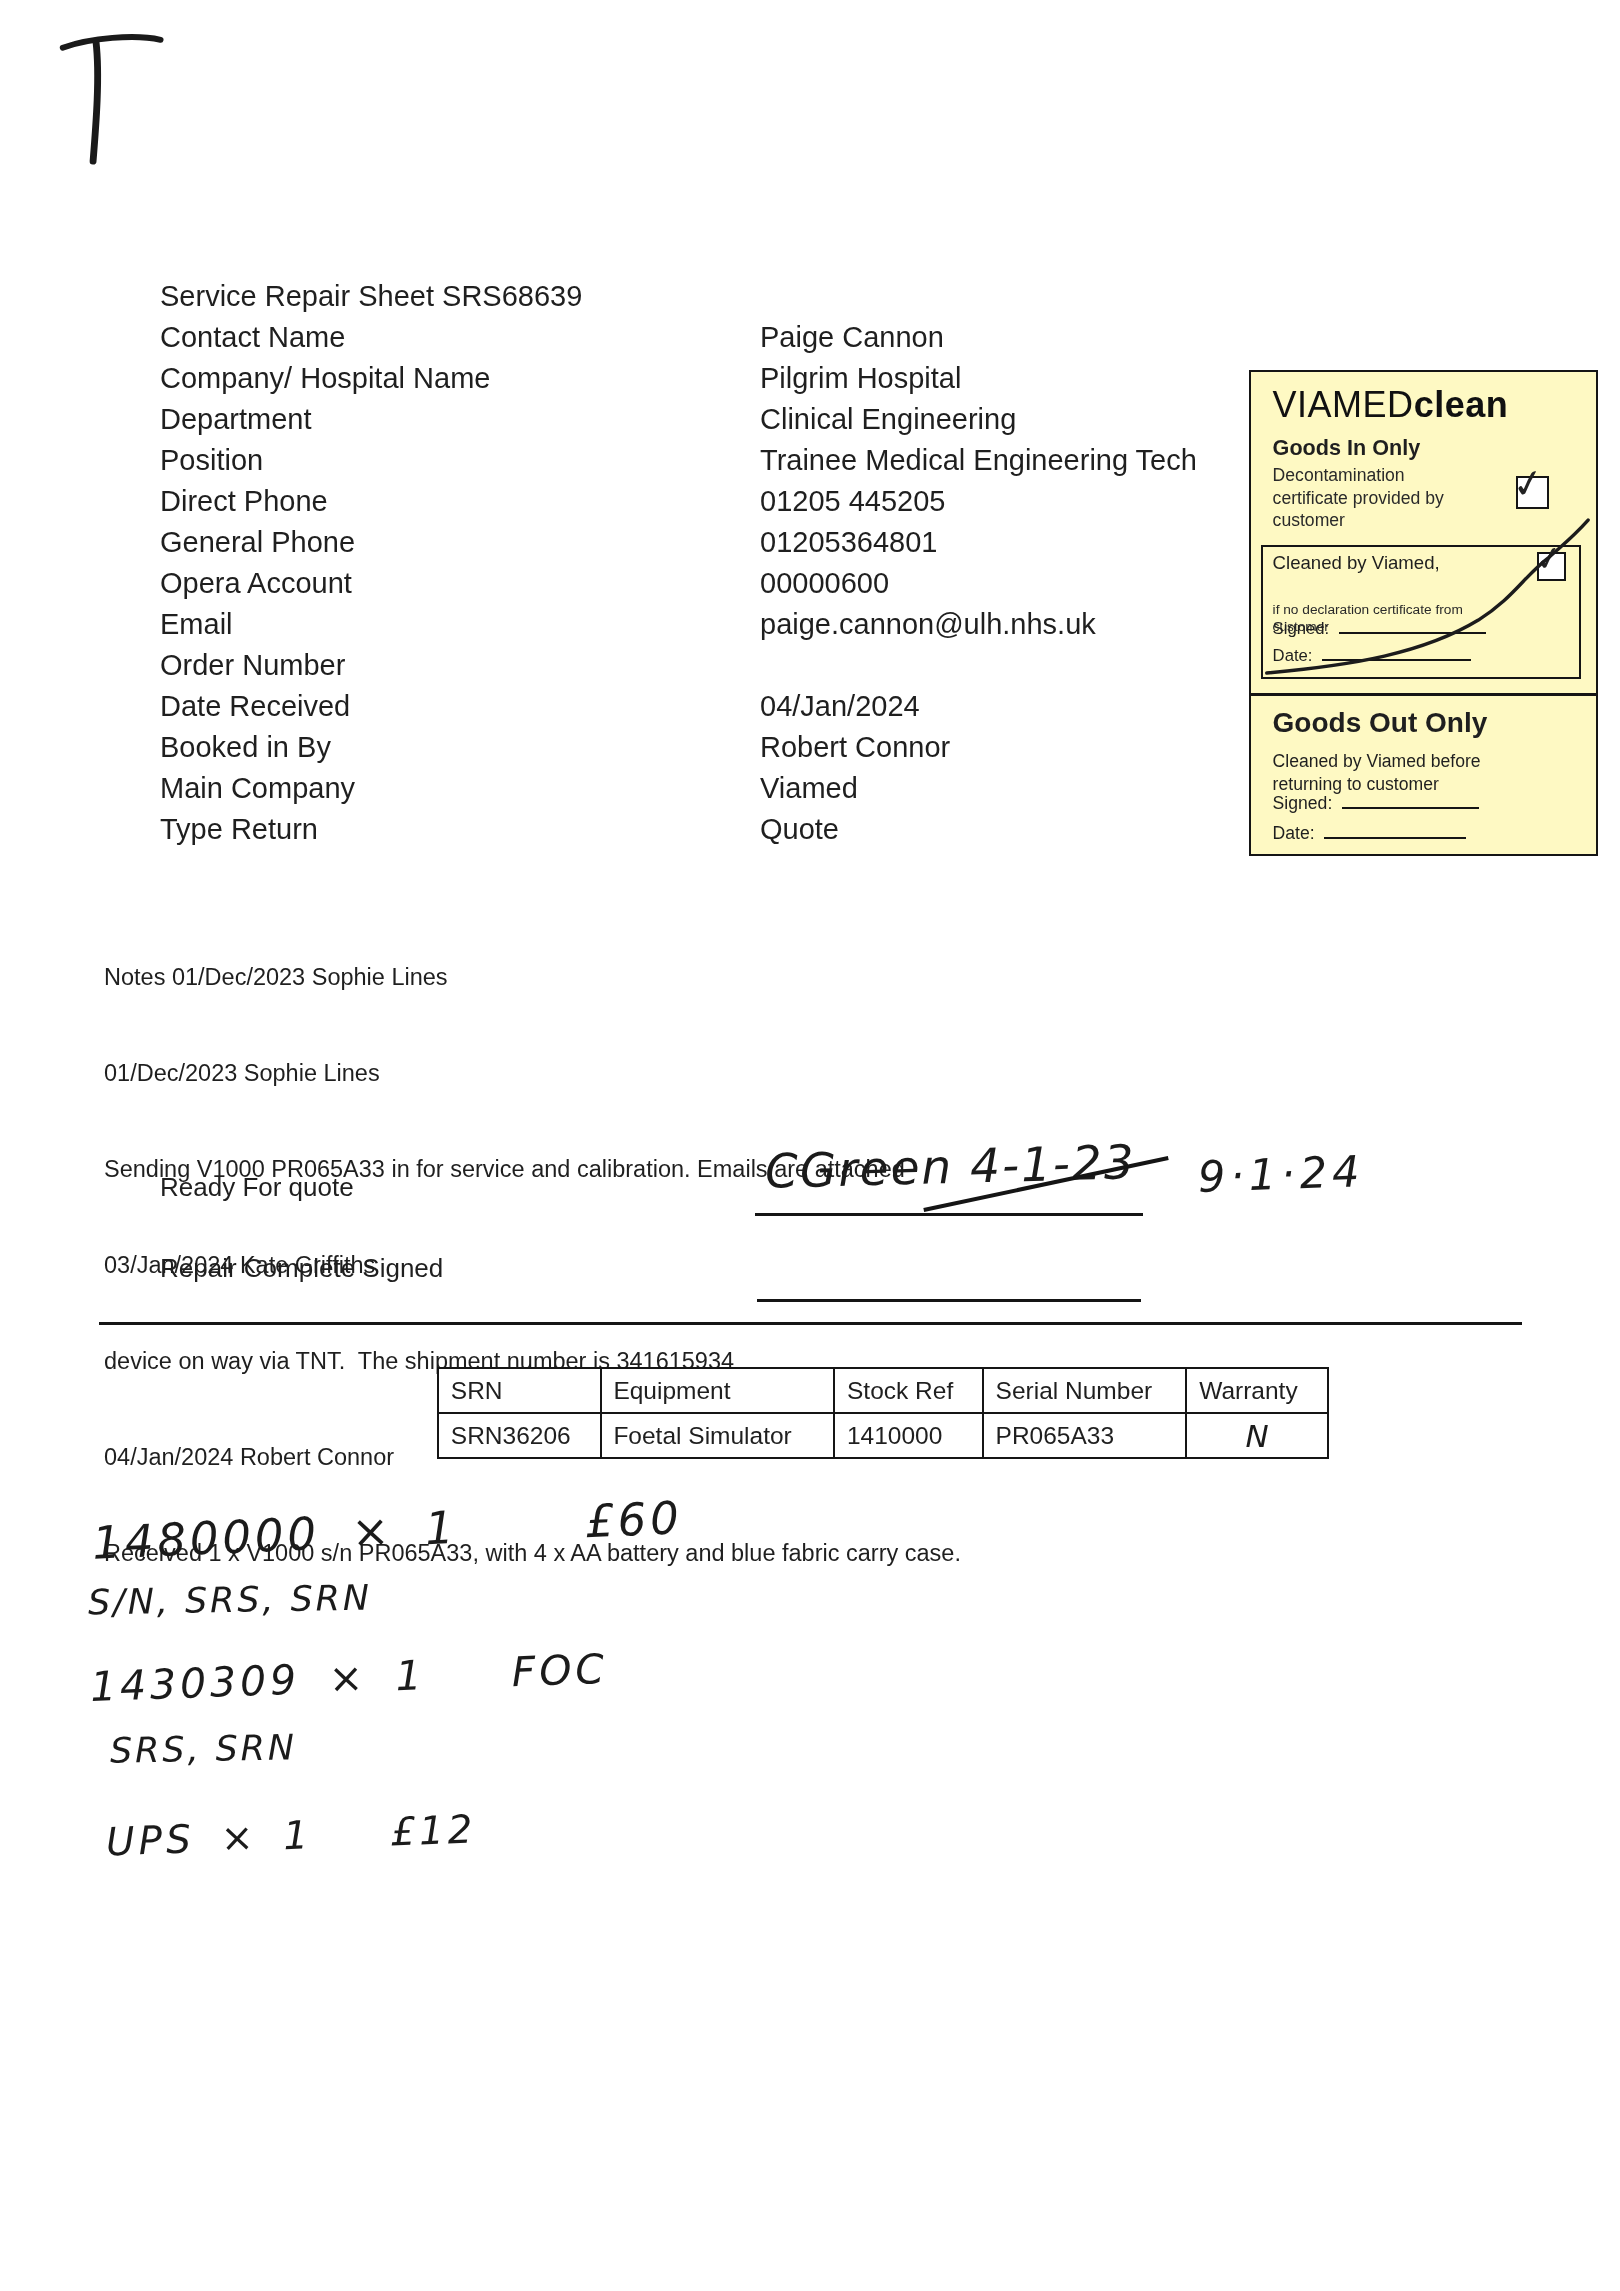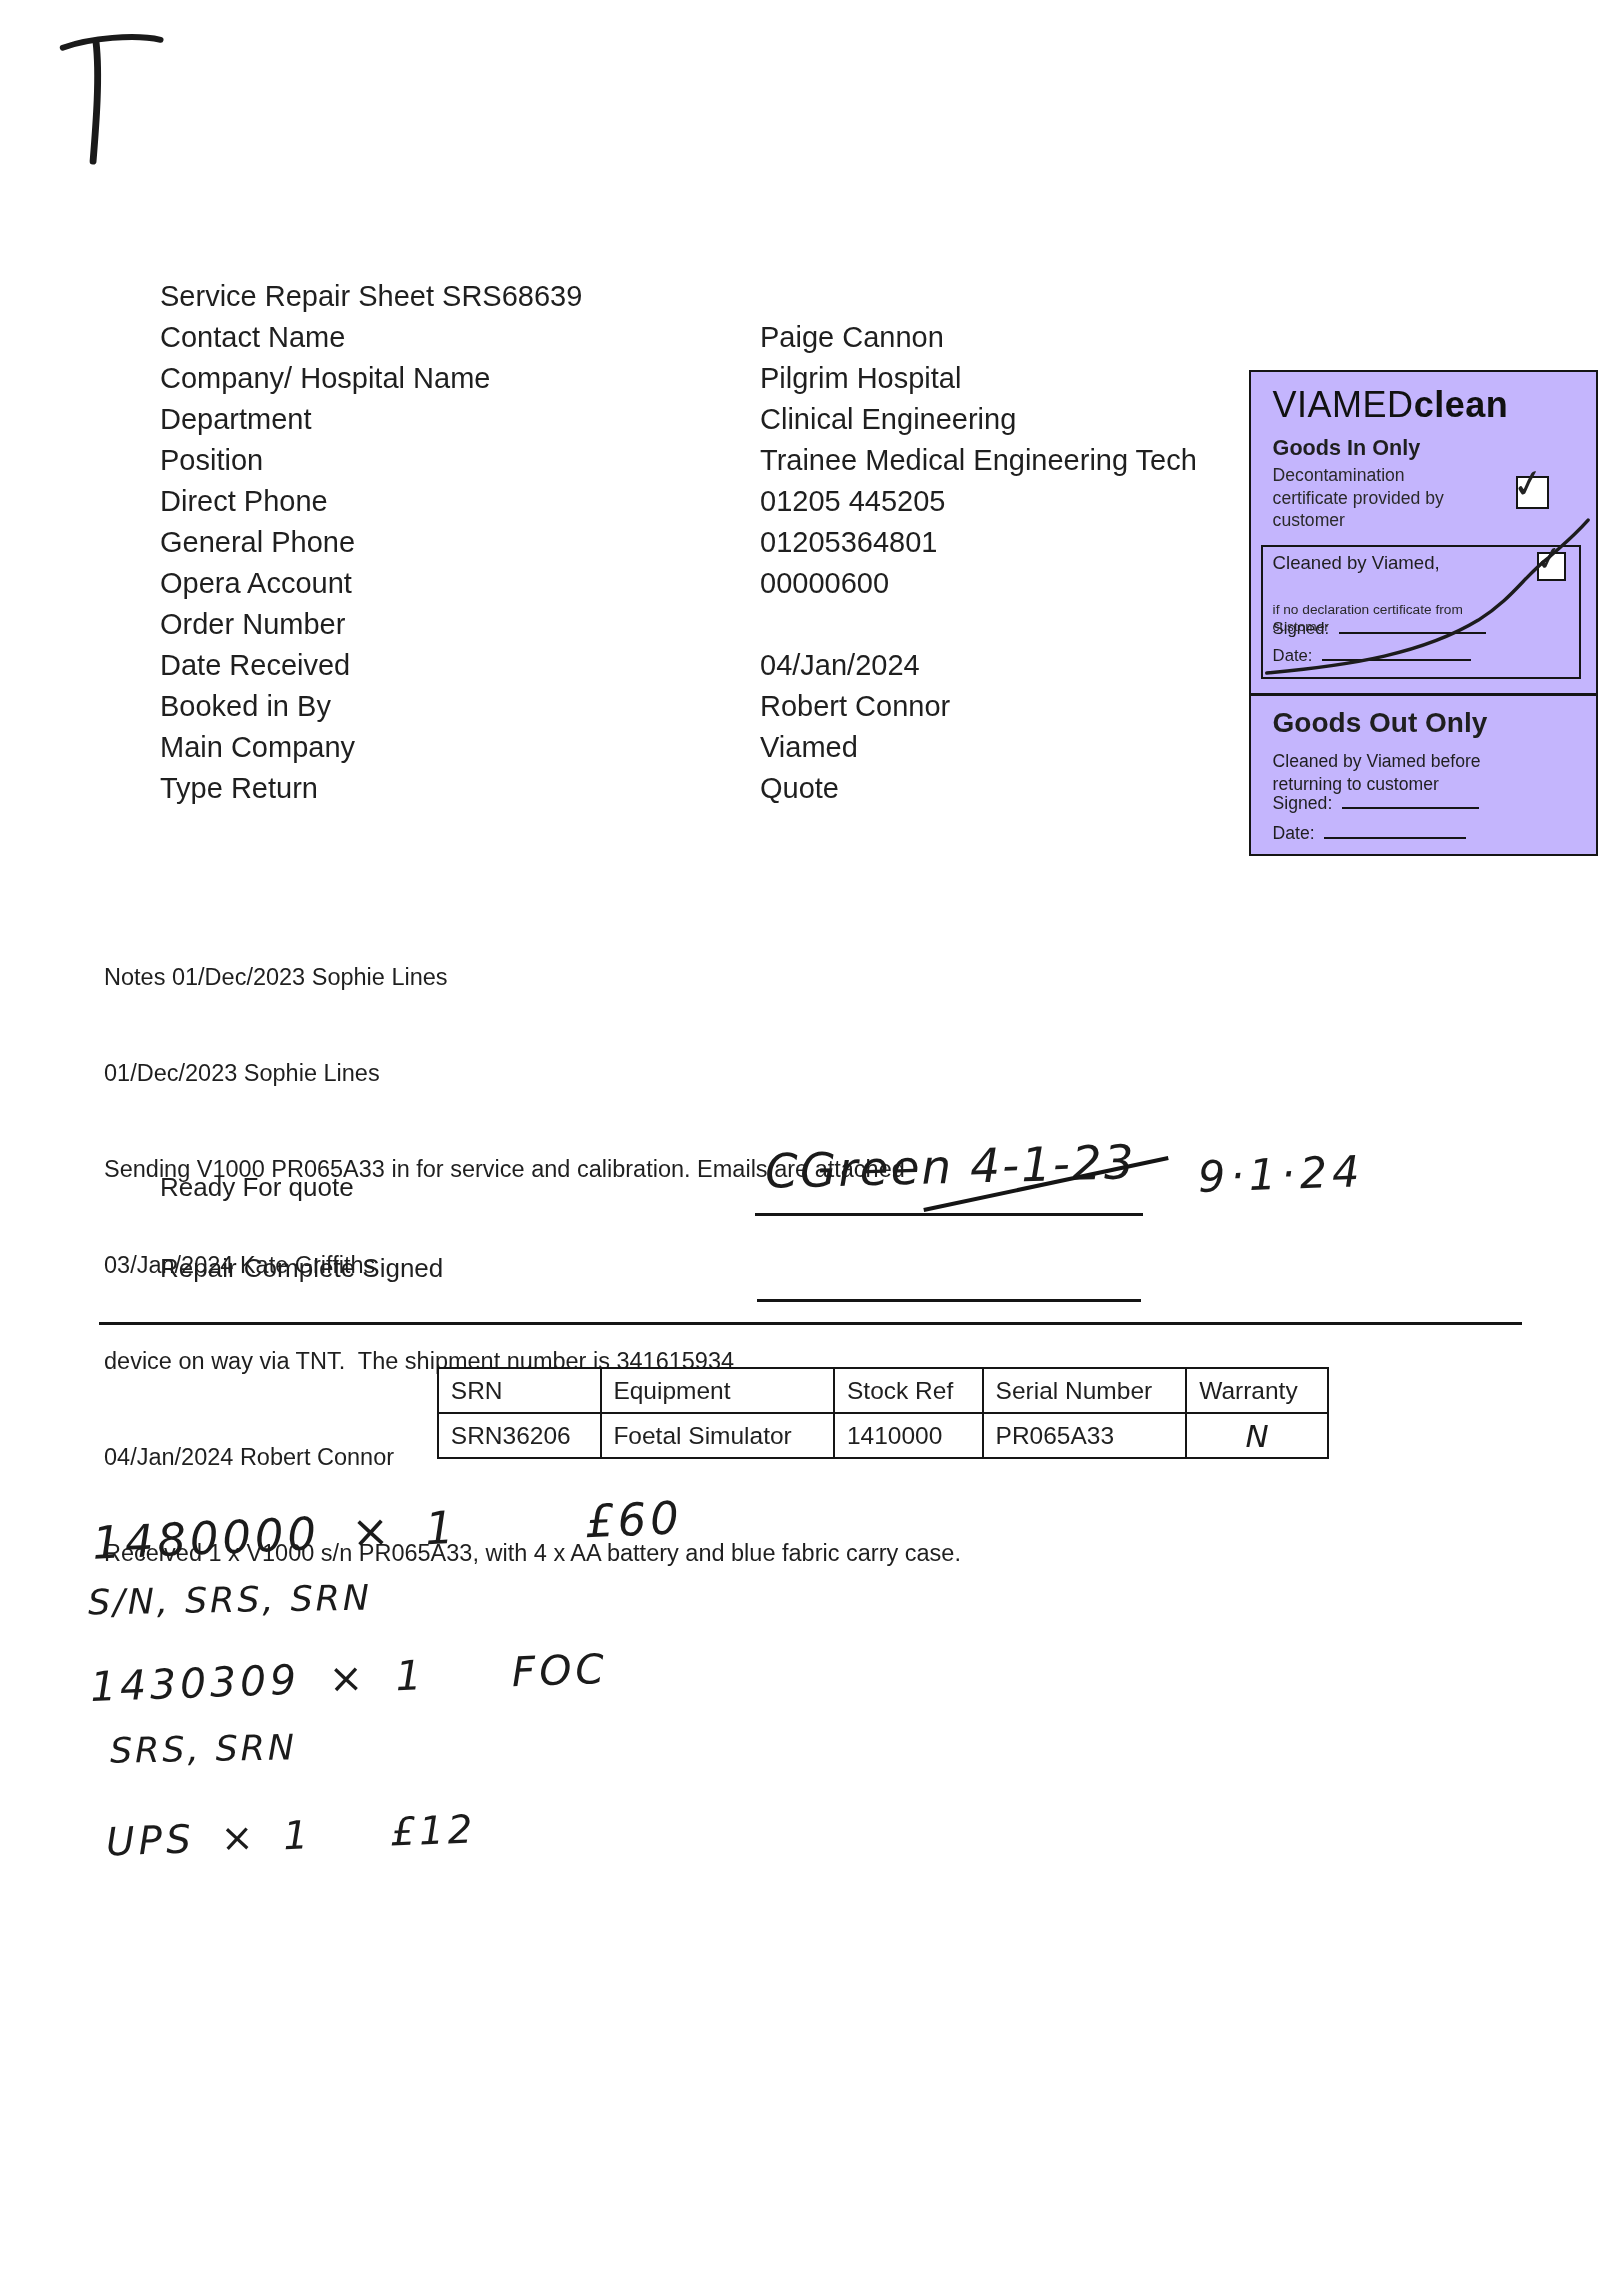--- a/index.html
+++ b/index.html
@@ -8,21 +8,21 @@
   .abs{position:absolute;}
 
   
   .form-block{position:absolute;left:160px;top:280px;}
   .frow{height:41px;font-size:29px;white-space:pre;}
   .flabel{display:inline-block;width:600px;}
   .fvalue{display:inline-block;}
 
   
   .clean-box{position:absolute;left:1249px;top:370px;width:345px;height:482px;
-             border:2.9px solid #151515;background:#c4b5fd;z-index:2;}
+             border:2.9px solid #151515;background:#fef9c3;z-index:2;}
   .brand{position:absolute;left:21.6px;top:11.8px;font-size:36px;letter-spacing:0.5px;color:#111;}
   .brand .b1{font-weight:400;}
   .brand .b2{font-weight:700;}
   .gi-title{position:absolute;left:21.6px;top:63px;font-size:21.6px;font-weight:700;}
   .gi-decon{position:absolute;left:21.6px;top:92px;width:208px;font-size:17.6px;line-height:22.5px;color:#2a2a2a;}
   .checkbox{position:absolute;border:2.9px solid #151515;background:#fff;}
   .cb1{left:265px;top:104px;width:29px;height:29px;}
   .cb2{left:274px;top:4.9px;width:25.5px;height:25.5px;}
   .tick{position:absolute;left:-5.9px;top:-13.7px;font-size:39px;line-height:1;
         font-family:"DejaVu Sans",sans-serif;transform:rotate(-10deg);color:#222;}
@@ -63,20 +63,21 @@
 
   <div class="form-block">
     <div class="frow">Service Repair Sheet SRS68639</div>
     <div class="frow"><span class="flabel">Contact Name</span><span class="fvalue">Paige Cannon</span></div>
     <div class="frow"><span class="flabel">Company/ Hospital Name</span><span class="fvalue">Pilgrim Hospital</span></div>
     <div class="frow"><span class="flabel">Department</span><span class="fvalue">Clinical Engineering</span></div>
     <div class="frow"><span class="flabel">Position</span><span class="fvalue">Trainee Medical Engineering Tech</span></div>
     <div class="frow"><span class="flabel">Direct Phone</span><span class="fvalue">01205 445205</span></div>
     <div class="frow"><span class="flabel">General Phone</span><span class="fvalue">01205364801</span></div>
     <div class="frow"><span class="flabel">Opera Account</span><span class="fvalue">00000600</span></div>
+    <div class="frow"><span class="flabel">Email</span><span class="fvalue">paige.cannon@ulh.nhs.uk</span></div>
     <div class="frow"><span class="flabel">Order Number</span><span class="fvalue"></span></div>
     <div class="frow"><span class="flabel">Date Received</span><span class="fvalue">04/Jan/2024</span></div>
     <div class="frow"><span class="flabel">Booked in By</span><span class="fvalue">Robert Connor</span></div>
     <div class="frow"><span class="flabel">Main Company</span><span class="fvalue">Viamed</span></div>
     <div class="frow"><span class="flabel">Type Return</span><span class="fvalue">Quote</span></div>
   </div>
 
   <div class="clean-box">
     <div class="brand"><span class="b1">VIAMED</span><span class="b2">clean</span></div>
     <div class="gi-title">Goods In Only</div>

